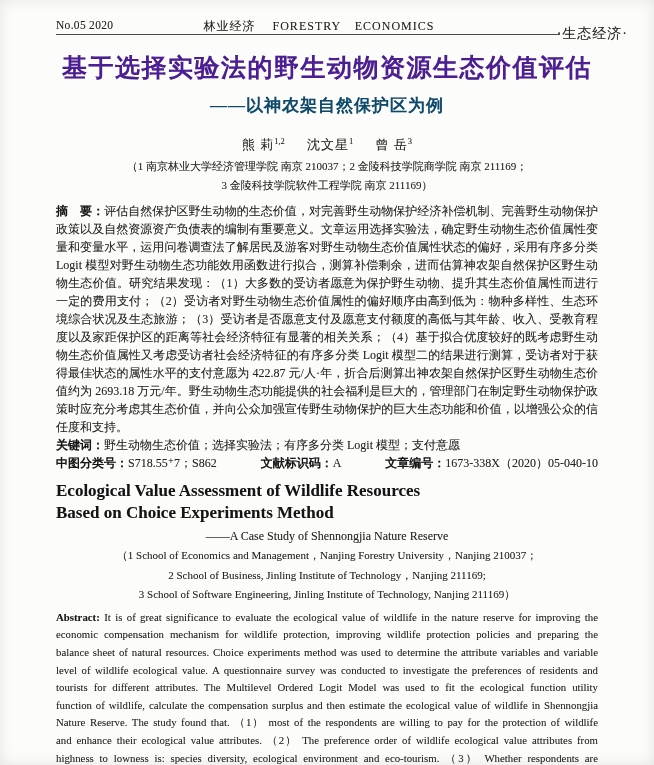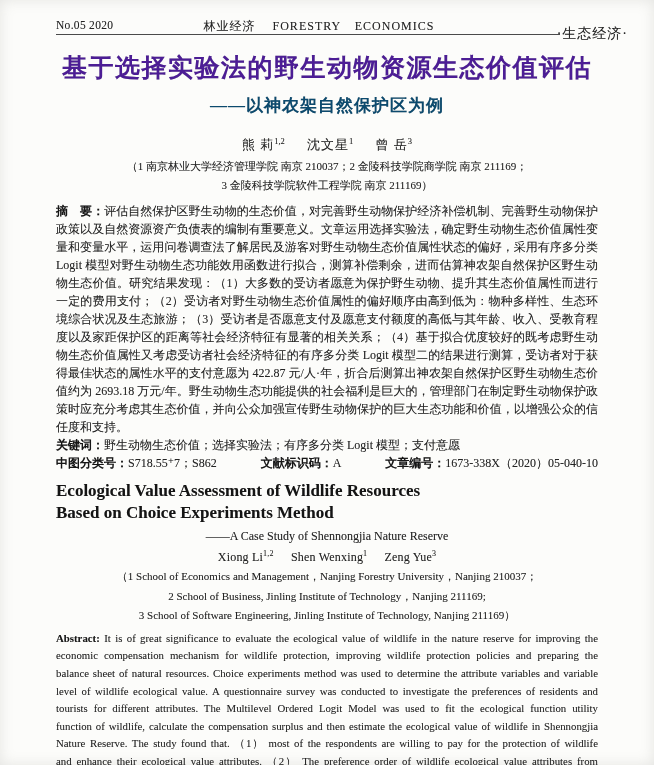--- a/index.html
+++ b/index.html
@@ -84,25 +84,20 @@
       <span class="cell"><span class="label-b">文献标识码：</span><span>A</span></span>
       <span class="cell"><span class="label-b">文章编号：</span><span>1673-338X（2020）05-040-10</span></span>
     </div>
 
     <div class="en-title">
       <div>Ecological Value Assessment of Wildlife Resources</div>
       <div>Based on Choice Experiments Method</div>
     </div>
     <div class="en-subtitle">——A Case Study of Shennongjia Nature Reserve</div>
 
-    <div class="authors-en">
-      <span class="author"><span>Xiong Li</span><sup>1,2</sup></span>
-      <span class="author"><span>Shen Wenxing</span><sup>1</sup></span>
-      <span class="author"><span>Zeng Yue</span><sup>3</sup></span>
-    </div>
 
     <div class="affils-en">
       <div>（1 School of Economics and Management，Nanjing Forestry University，Nanjing 210037；</div>
       <div>2 School of Business, Jinling Institute of Technology，Nanjing 211169;</div>
       <div>3 School of Software Engineering, Jinling Institute of Technology, Nanjing 211169）</div>
     </div>
 
     <p class="en-abstract" style="margin:4px 0 0 0;"><span class="label-b">Abstract:</span> <span>It is of great significance to evaluate the ecological value of wildlife in the nature reserve for improving the economic compensation mechanism for wildlife protection, improving wildlife protection policies and preparing the balance sheet of natural resources. Choice experiments method was used to determine the attribute variables and variable level of wildlife ecological value. A questionnaire survey was conducted to investigate the preferences of residents and tourists for different attributes. The Multilevel Ordered Logit Model was used to fit the ecological function utility function of wildlife, calculate the compensation surplus and then estimate the ecological value of wildlife in Shennongjia Nature Reserve. The study found that. （1） most of the respondents are willing to pay for the protection of wildlife and enhance their ecological value attributes. （2） The preference order of wildlife ecological value attributes from highness to lowness is: species diversity, ecological environment and eco-tourism. （3） Whether respondents are willing to pay and how much they are willing to pay is significantly related to their socioeconomic characteristics such as age, income, education level and distance from their home. （4） Based on the calculation result of Multilevel Ordered Logit Model Ⅱ with</span></p>
 
   </div>

